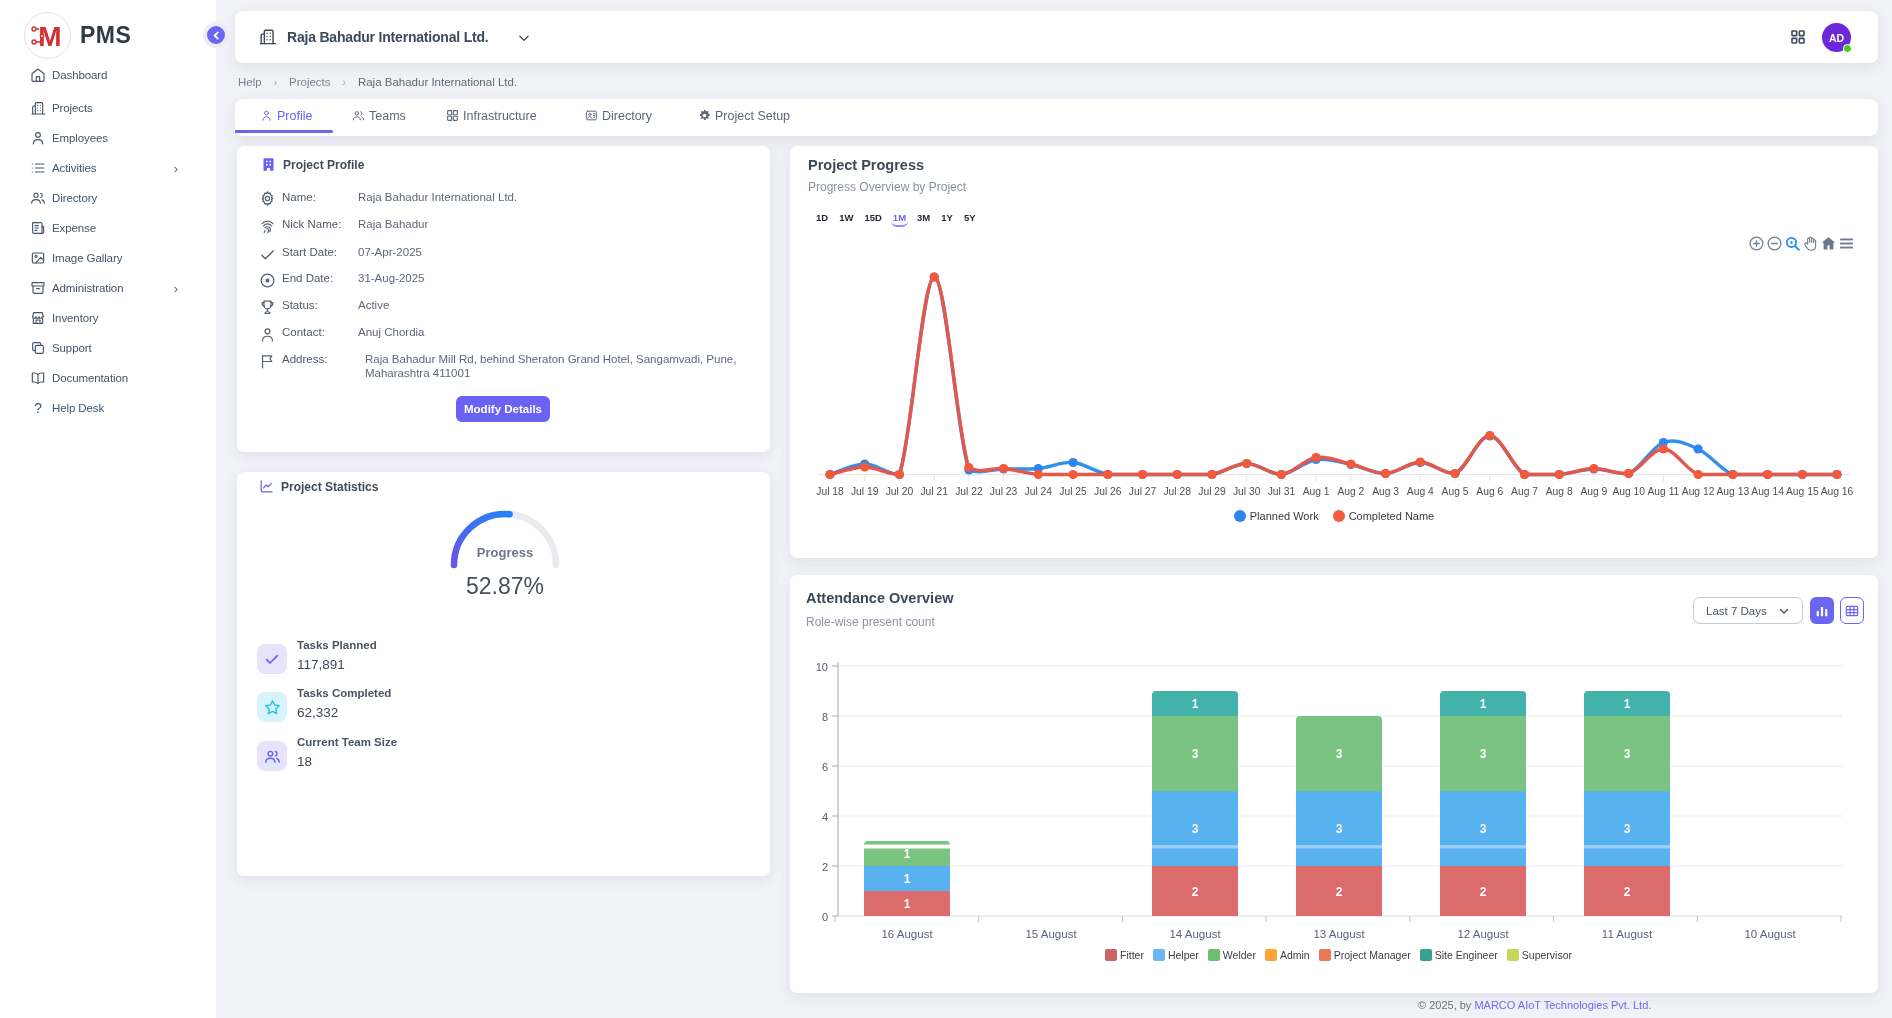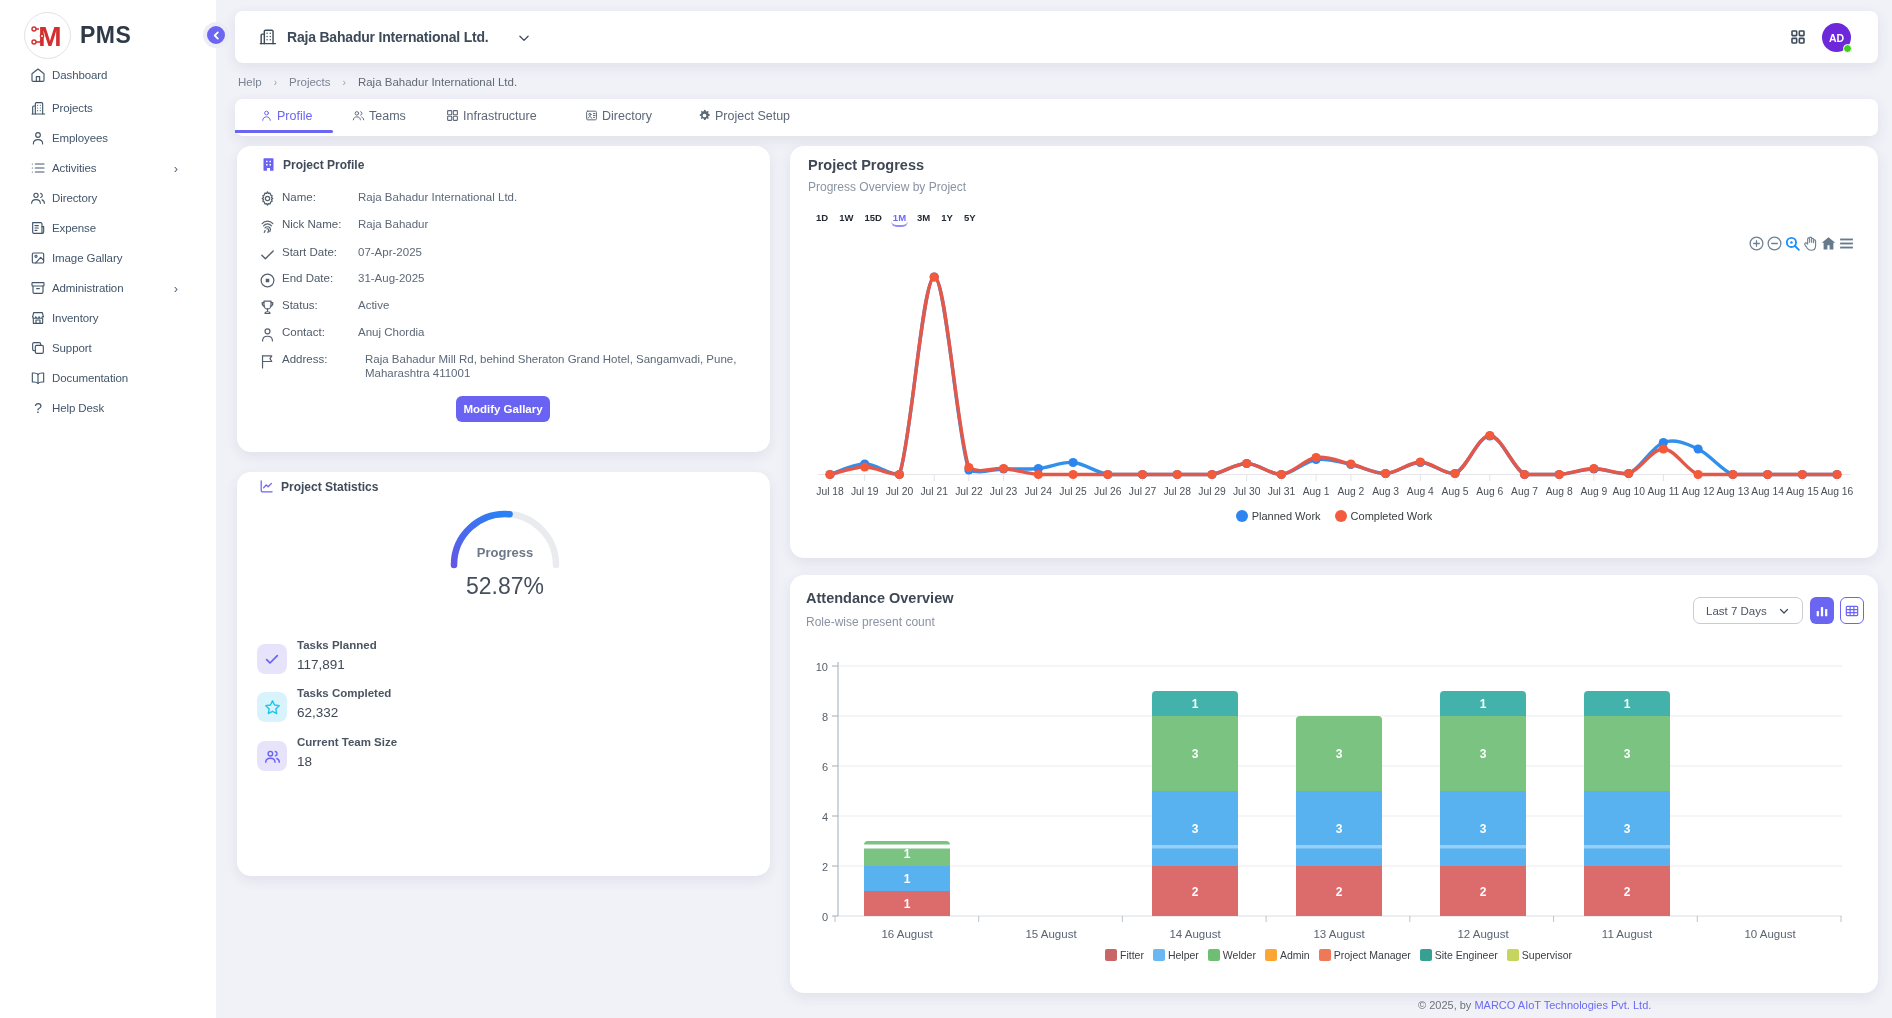--- a/index.html
+++ b/index.html
@@ -1,18 +1,18 @@
 <!DOCTYPE html>
 <html><head>
 <meta charset="utf-8">
 <style>
 *{margin:0;padding:0;box-sizing:border-box;}
 html,body{width:1892px;height:1018px;overflow:hidden;}
 body{font-family:"Liberation Sans",sans-serif;background:#f1f1f8;position:relative;}
-.card{position:absolute;background:#fff;border-radius:14px;box-shadow:0 4px 14px rgba(55,55,90,.09);}
+.card{position:absolute;background:#fff;border-radius:7px;box-shadow:0 4px 14px rgba(55,55,90,.09);}
 svg{display:block;}#tbico svg{width:17px;height:17px;}
 
 #sidebar{position:absolute;left:0;top:0;width:216px;height:1018px;background:#fff;}
 .logo-wrap{position:absolute;left:24px;top:12px;display:flex;align-items:center;}
 .logo-circle{width:47px;height:47px;border-radius:50%;border:1px solid #dfe3e8;display:flex;align-items:center;justify-content:center;background:#fff;}
 .logo-txt{font-size:23px;font-weight:bold;color:#2d3a47;margin-left:9px;letter-spacing:.5px;}
 .mi{position:absolute;left:30px;height:30px;display:flex;align-items:center;color:#42556a;font-size:11.5px;font-weight:500;width:170px;letter-spacing:-0.1px;}
 .mi svg{width:16px;height:16px;margin-right:6px;flex:none;}
 .mi .chev{position:absolute;right:22px;color:#5a6a7c;font-size:13px;}
 #collapse{position:absolute;left:203px;top:22px;width:18px;height:18px;border-radius:50%;background:#6b66f2;border:4px solid #ecedf5;display:flex;align-items:center;justify-content:center;color:#fff;font-size:10px;font-weight:bold;box-sizing:content-box;line-height:1;}
@@ -234,21 +234,21 @@
       <path d="M5 21c0-4 3.1-6.5 7-6.5s7 2.5 7 6.5"></path>
     </svg>
 <div class="prow" style="left:45px;top:180px"><span class="lbl">Contact:</span></div>
     <div class="pval" style="left:121px;top:180px">Anuj Chordia</div>
 <svg class="picon" style="top:207px" width="17" height="17" viewBox="0 0 24 24" fill="none" stroke="#55606e" stroke-width="1.7" stroke-linecap="round" stroke-linejoin="round">
       <path d="M5 21V4"></path>
       <path d="M5 4h13l-2.5 4L18 12H5"></path>
     </svg>
 <div class="prow" style="left:45px;top:207px"><span class="lbl">Address:</span></div>
     <div class="pval" style="left:128px;top:207px;width:420px;line-height:13.5px;">Raja Bahadur Mill Rd, behind Sheraton Grand Hotel, Sangamvadi, Pune,<br>Maharashtra 411001</div>
-<div id="modbtn">Modify Gallary</div>
+<div id="modbtn">Modify Details</div>
 </div>
 <div class="card" id="scard">
 <div class="ph" style="left:22px;top:7px"><svg width="18" height="18" viewBox="0 0 24 24" fill="none" stroke="#6a62f3" stroke-width="2" stroke-linecap="round" stroke-linejoin="round" style="margin-right:7px">
         <path d="M3.5 3v15.5a2 2 0 0 0 2 2H21"></path>
         <path d="m7.5 14 4-4.5 3 3L20 7"></path>
       </svg>Project Statistics</div>
 <svg style="position:absolute;left:200px;top:36px" width="136" height="70" viewBox="0 0 136 70">
 <defs>
         <linearGradient id="ggrad" x1="0" y1="1" x2="0.85" y2="0">
           <stop offset="0" stop-color="#6456e8"></stop>
@@ -444,21 +444,21 @@
 <text x="898.1" y="245" text-anchor="middle" font-size="10.3" fill="#4a5056">Aug 12</text>
 <text x="932.8" y="245" text-anchor="middle" font-size="10.3" fill="#4a5056">Aug 13</text>
 <text x="967.6" y="245" text-anchor="middle" font-size="10.3" fill="#4a5056">Aug 14</text>
 <text x="1002.3" y="245" text-anchor="middle" font-size="10.3" fill="#4a5056">Aug 15</text>
 <text x="1037.0" y="245" text-anchor="middle" font-size="10.3" fill="#4a5056">Aug 16</text>
 </svg>
 <div class="legend" style="left:0;top:364px;width:1088px;justify-content:center;">
 <span class="dot" style="background:#2d86f0"></span>
       <span style="margin-right:14px">Planned Work</span>
 <span class="dot" style="background:#f45b3d"></span>
-      <span>Completed Work</span>
+      <span>Completed Name</span>
 </div>
 </div>
 <div class="card" id="acard">
 <div class="ctitle" style="left:16px;top:15px">Attendance Overview</div>
 <div class="csub" style="left:16px;top:40px">Role-wise present count</div>
 <div id="ddl">
       <span>Last 7 Days</span>
       <svg width="12" height="12" viewBox="0 0 24 24" fill="none" stroke="#3d4a59" stroke-width="2.4" stroke-linecap="round" stroke-linejoin="round">
         <path d="M5 9l7 7 7-7"></path>
       </svg>

